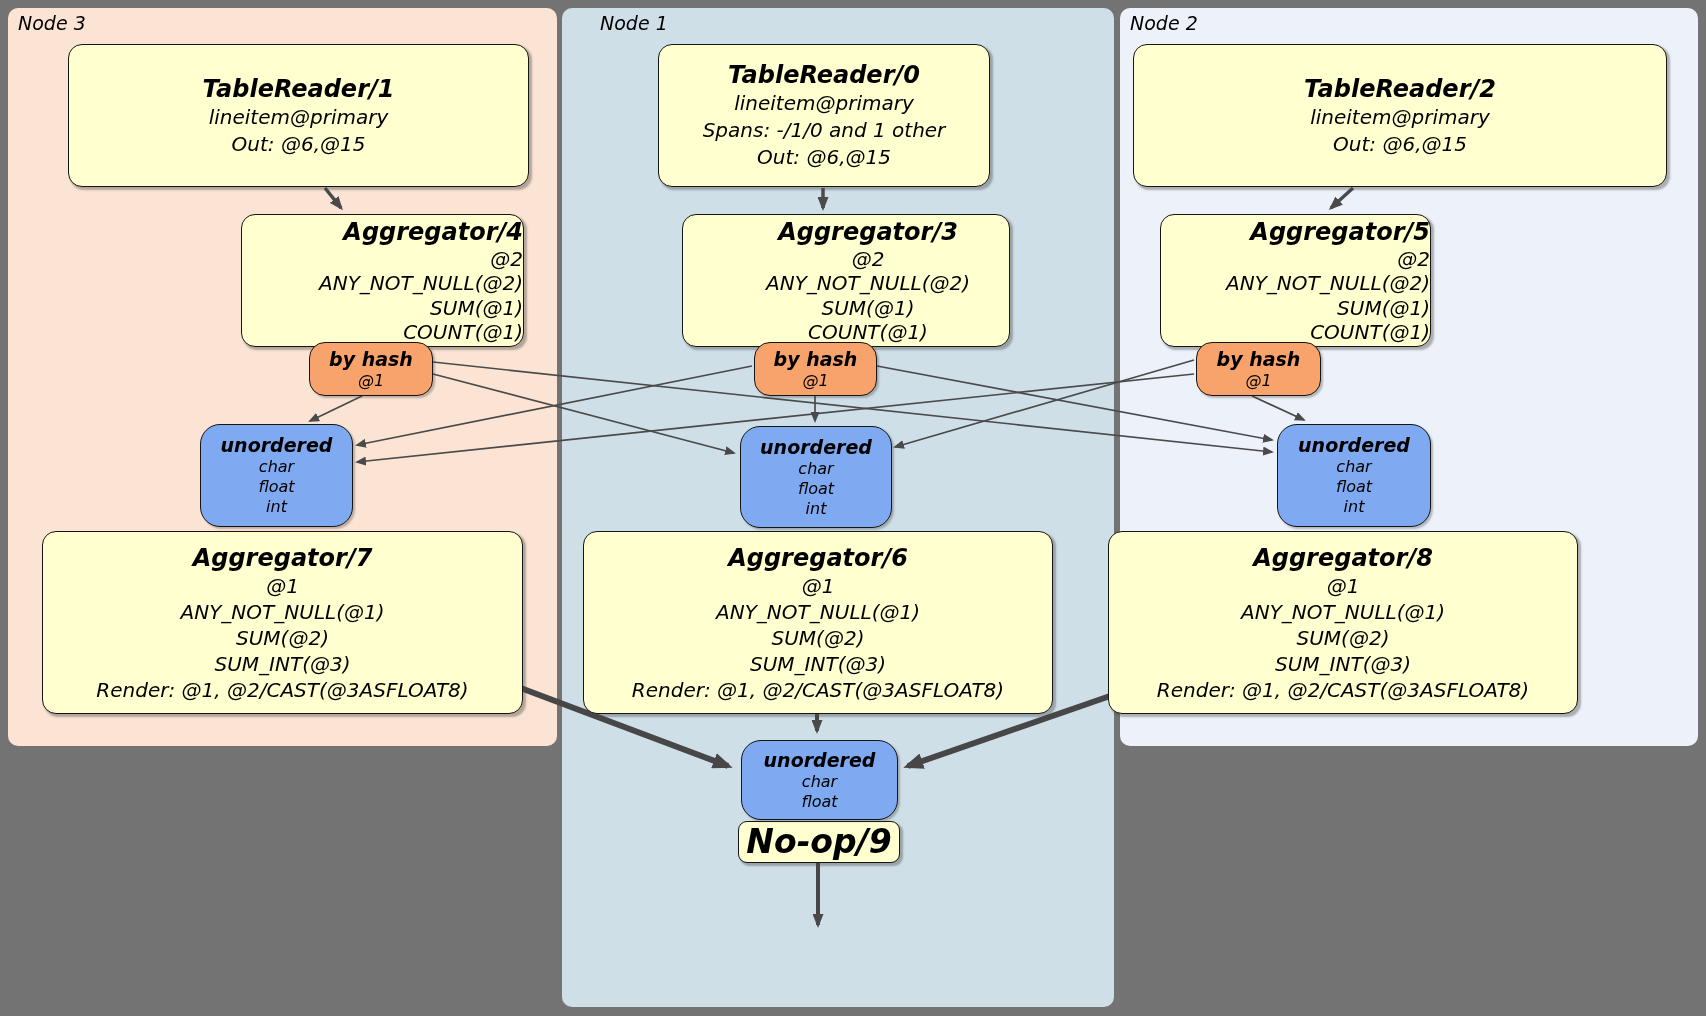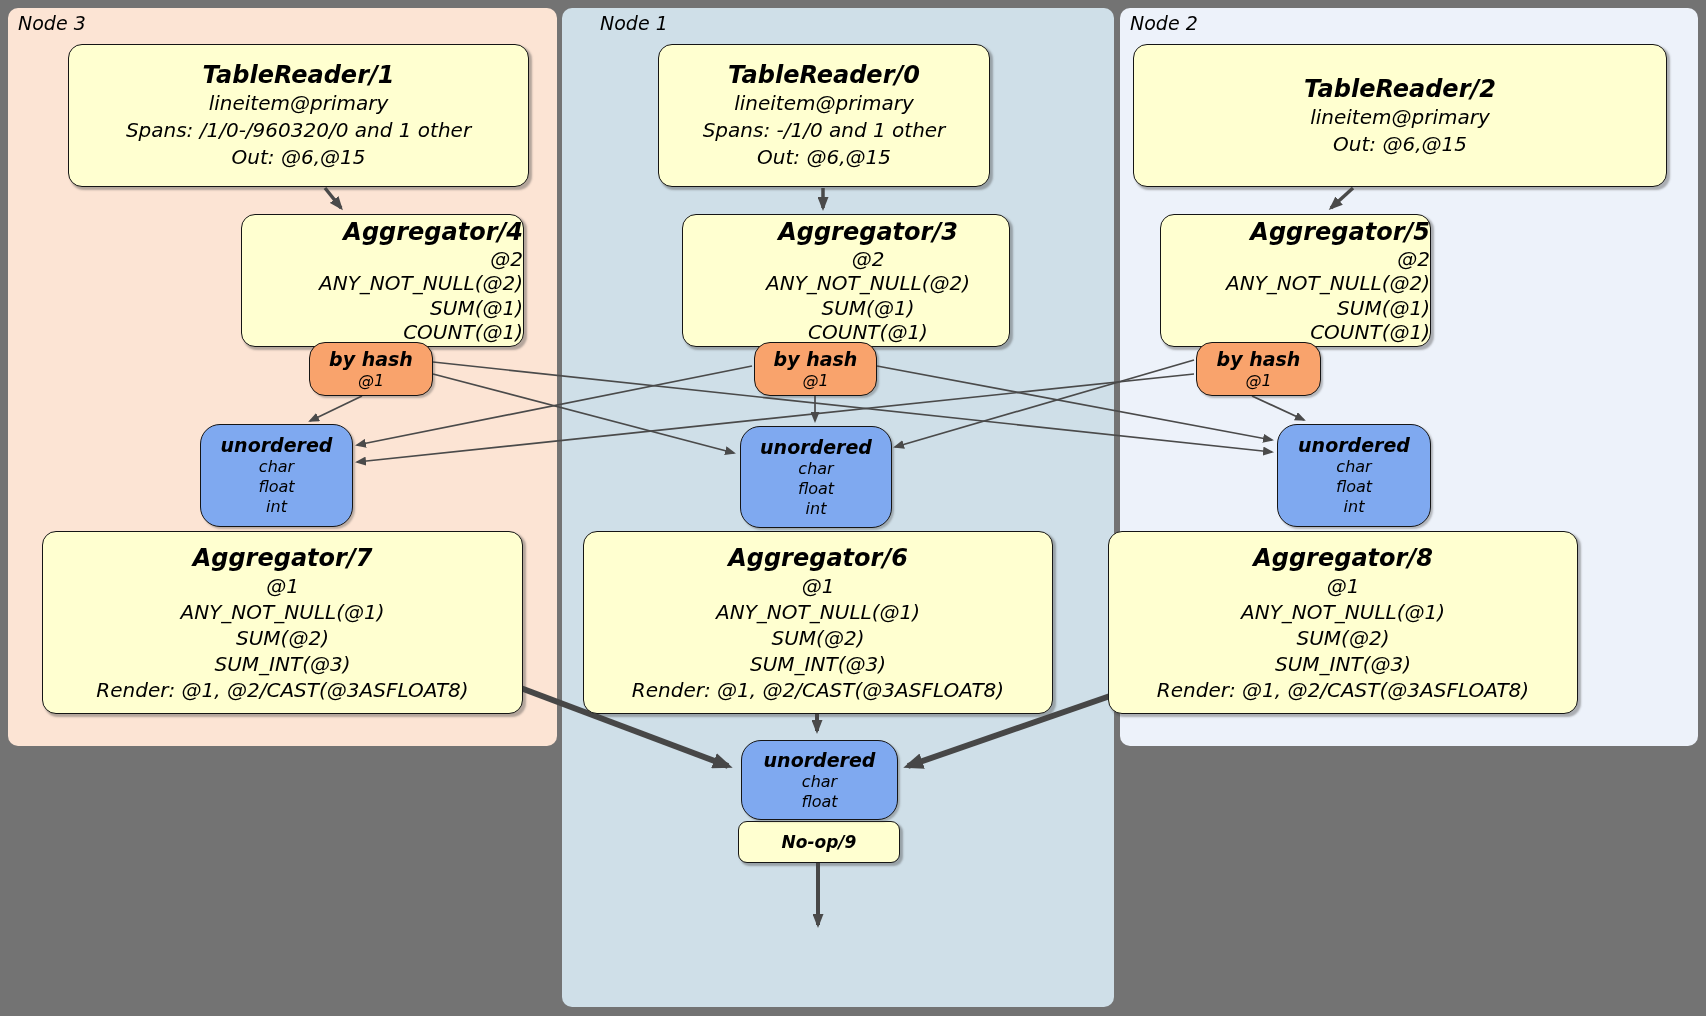--- a/index.html
+++ b/index.html
@@ -20,21 +20,21 @@
         box-shadow:2px 2px 2px rgba(70,70,70,.35);
         display:flex;flex-direction:column;align-items:center;justify-content:center;
         text-align:center;z-index:4;}
   .sync{position:absolute;background:#7fa9f0;border:1.8px solid #151515;border-radius:20px;
         box-shadow:2px 2px 2px rgba(70,70,70,.35);
         display:flex;flex-direction:column;align-items:center;justify-content:center;
         text-align:center;z-index:4;}
   .router .title,.sync .title{font-size:19px;font-weight:bold;line-height:23px;white-space:nowrap;}
   .router .line,.sync .line{font-size:16px;line-height:20px;white-space:nowrap;}
   .term{border-radius:9px;}
-  .term .title{font-size:17px;}
+  .term .title{font-size:33px;}
 </style>
 </head>
 <body>
 
 <div id="canvas">
 
   <div class="region" style="left:8px;top:8px;width:549px;height:738px;background:#fce4d4;"></div>
   <div class="region" style="left:562px;top:8px;width:552px;height:999px;background:#cfdfe8;"></div>
   <div class="region" style="left:1120px;top:8px;width:578px;height:738px;background:#edf2fa;"></div>
 
@@ -72,21 +72,20 @@
     <line x1="518" y1="687" x2="728" y2="766" stroke="#474747" stroke-width="6" marker-end="url(#arrowLg)"></line>
     <line x1="817" y1="713" x2="817" y2="731" stroke="#474747" stroke-width="4" marker-end="url(#arrowMd)"></line>
     <line x1="1136" y1="687" x2="908" y2="766" stroke="#474747" stroke-width="6" marker-end="url(#arrowLg)"></line>
 
     <line x1="818" y1="863" x2="818" y2="925" stroke="#474747" stroke-width="4" marker-end="url(#arrowMd)"></line>
   </svg>
 
   <div class="proc tr" style="left:68px;top:44px;width:459px;height:141px;">
     <div class="title">TableReader/1</div>
     <div class="line">lineitem@primary</div>
-    <div class="line">Spans: /1/0-/960320/0 and 1 other</div>
     <div class="line">Out: @6,@15</div>
   </div>
 
   <div class="proc aggtop" style="left:241px;top:214px;width:281px;height:131px;align-items:flex-end;">
     <div class="title">Aggregator/4</div>
     <div class="line">@2</div>
     <div class="line">ANY_NOT_NULL(@2)</div>
     <div class="line">SUM(@1)</div>
     <div class="line">COUNT(@1)</div>
   </div>

